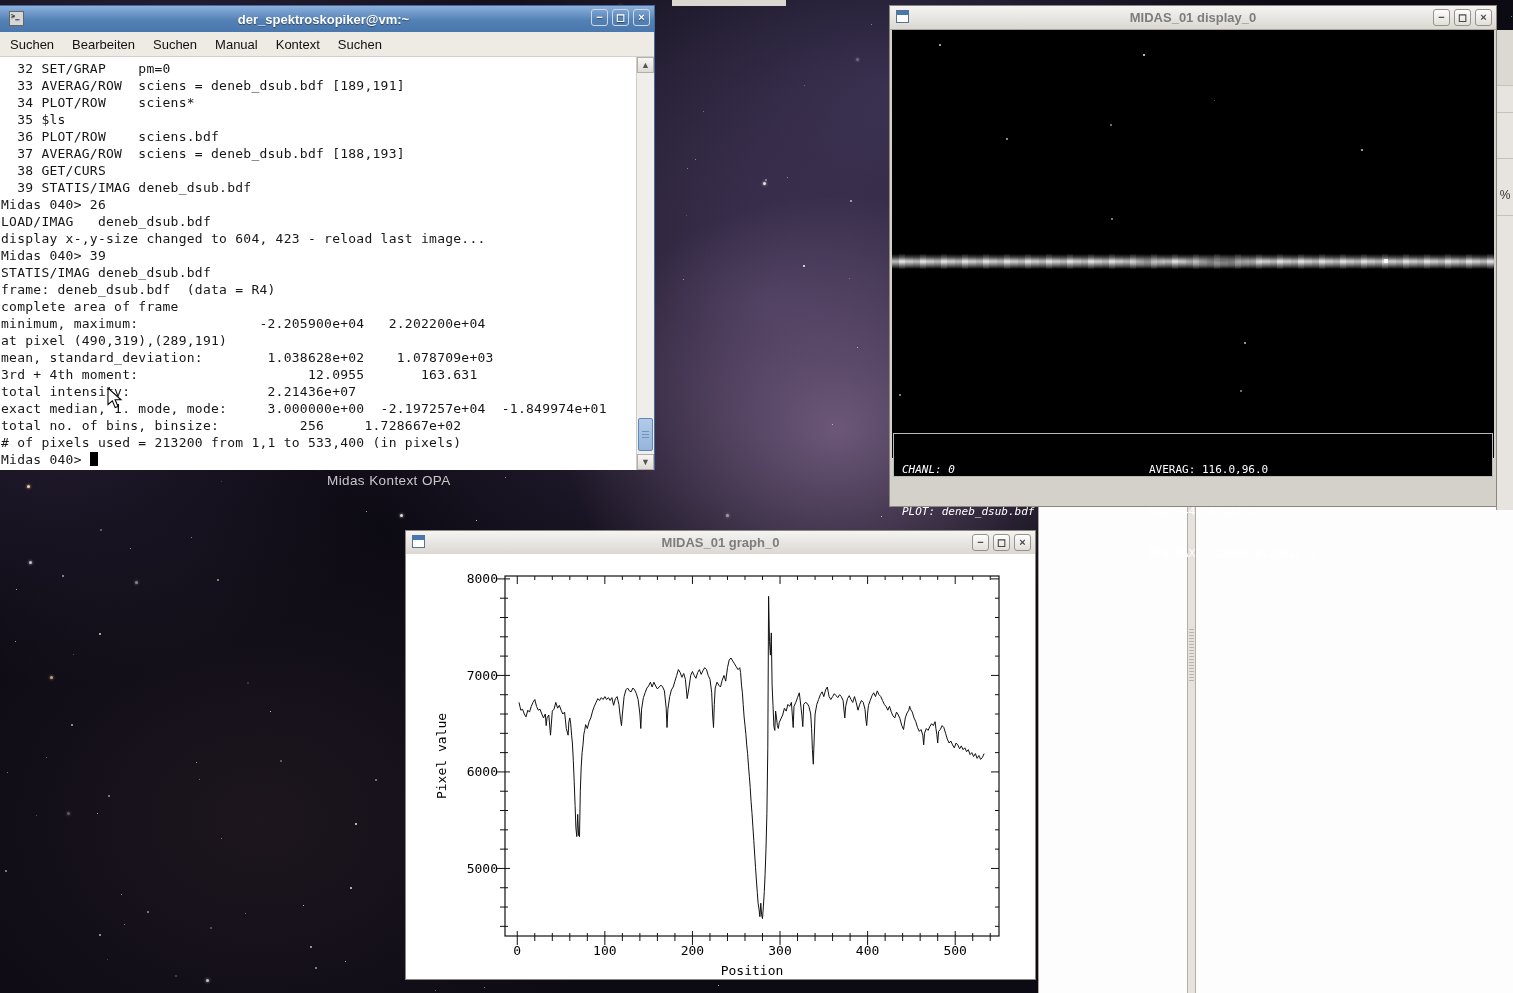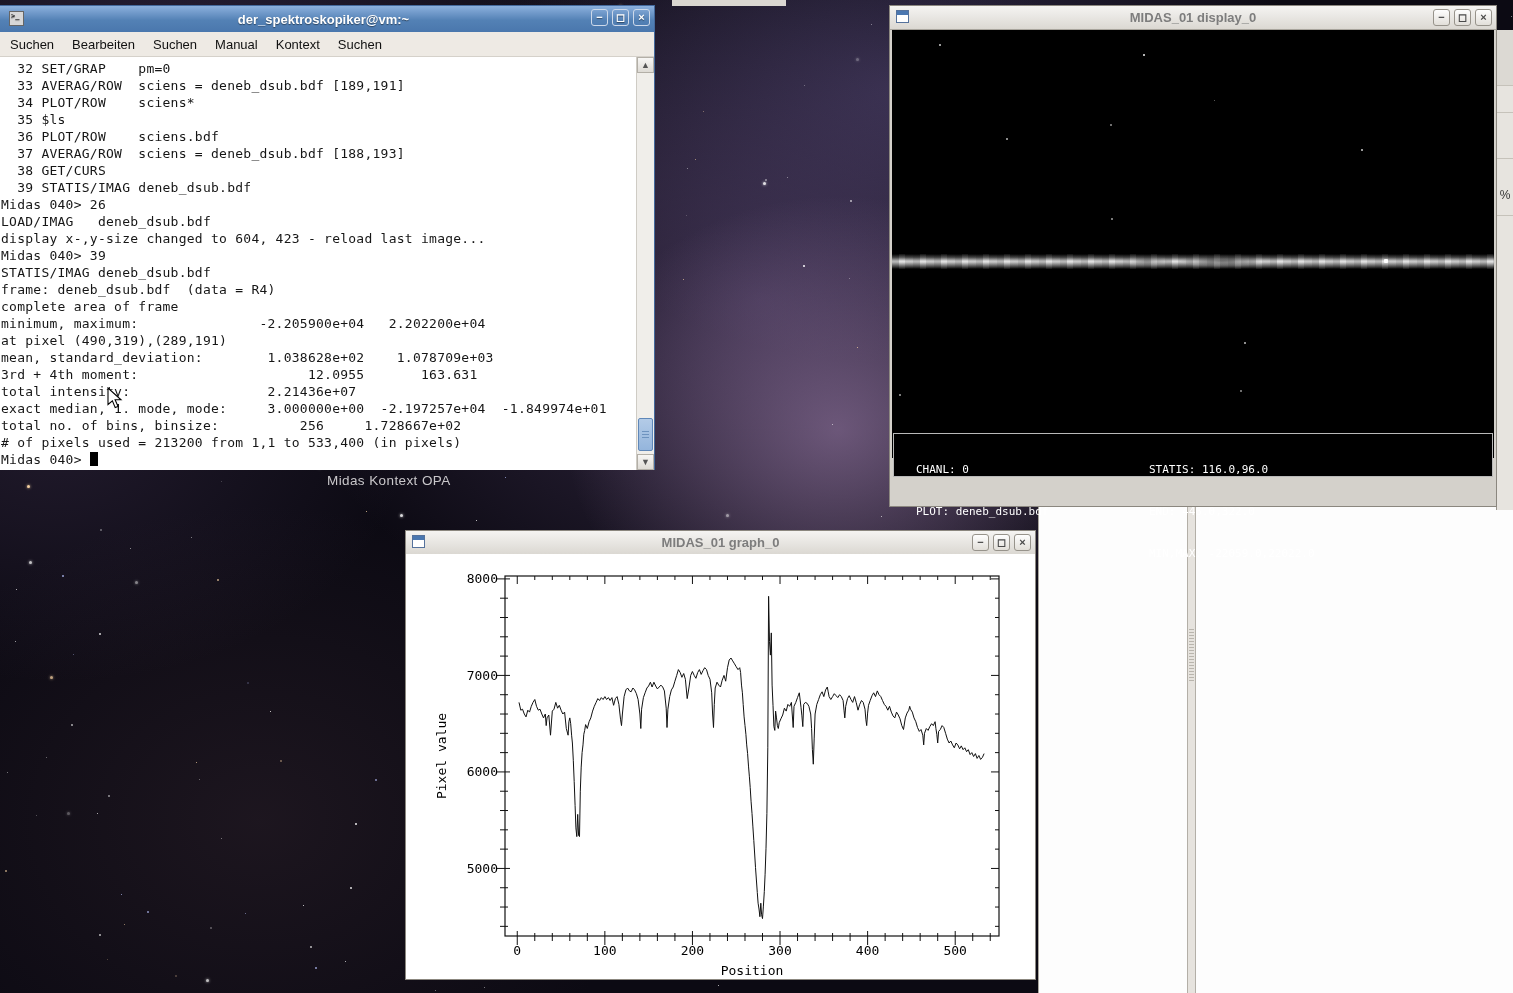--- a/index.html
+++ b/index.html
@@ -73,21 +73,21 @@
   .spectrum-mottle{position:absolute;inset:0;
     background:
       radial-gradient(ellipse 60px 7px at 330px 7px, rgba(0,0,0,.45), rgba(0,0,0,0) 70%),
       radial-gradient(ellipse 30px 6px at 255px 7px, rgba(0,0,0,.25), rgba(0,0,0,0) 70%),
       repeating-linear-gradient(90deg, rgba(0,0,0,.18) 0 7px, rgba(255,255,255,.06) 7px 13px, rgba(0,0,0,.1) 13px 21px);}
   .spectrum-hotspot{position:absolute;left:492px;top:5px;width:4px;height:4px;background:#fff;border-radius:1px;}
   .display-info{position:absolute;left:3px;right:3px;top:427px;height:44px;background:#000;
     border:1px solid #b9b9b9;box-sizing:border-box;color:#fff;
     font-family:"DejaVu Sans Mono",monospace;font-size:11px;line-height:14px;padding:1px 6px;}
   .info-col{position:absolute;top:1px;white-space:pre;}
-  .info-left{left:22px;} .info-right{left:255px;}
+  .info-left{left:8px;font-style:italic;} .info-right{left:255px;}
 
   
   .graph-win{position:absolute;left:405px;top:530px;width:631px;height:450px;z-index:4;
     background:#fff;border:1px solid #8b877f;box-sizing:border-box;}
   .graph-body{position:absolute;left:0;right:0;top:23px;bottom:0;background:#fff;}
 
   
   .bg-window{position:absolute;left:1038px;top:503px;width:475px;height:490px;z-index:1;
     background:#fdfdfd;border-left:1px solid #aba79f;border-top:1px solid #aba79f;box-sizing:border-box;}
   .bg-divider{position:absolute;left:148px;top:0;width:9px;height:100%;background:#e6e3de;
@@ -484,21 +484,21 @@
       <div style="position: absolute; left: 7px; top: 364px; width: 2px; height: 2px; background: rgb(124, 124, 124);"></div>
       <div style="position: absolute; left: 322px; top: 70px; width: 1px; height: 1px; background: rgb(85, 85, 85);"></div>
     </div>
   <div class="display-info">
     <div class="info-col info-left">
       <div>CHANL: 0</div>
       <div>PLOT: deneb_dsub.bdf</div>
       <div>CUTS: 50.0,25000.0</div>
     </div>
     <div class="info-col info-right">
-      <div>STATIS: 116.0,96.0</div>
+      <div>AVERAG: 116.0,96.0</div>
       <div>END: 446.0,322.0</div>
       <div>MIN,MAX: -22059.0,22022.0</div>
     </div>
   </div>
 </div>
 
 <div class="graph-win">
   <div class="titlebar tb-gray">
     <span class="tb-icon"></span>
     <span>MIDAS_01 graph_0</span>

